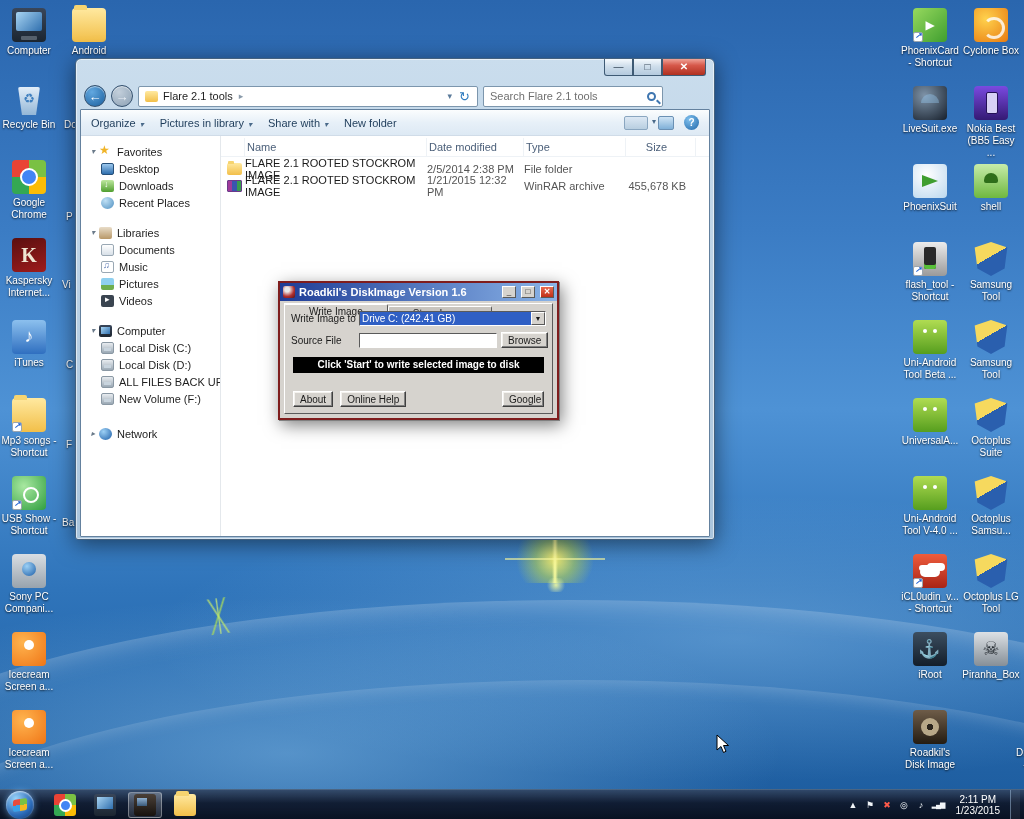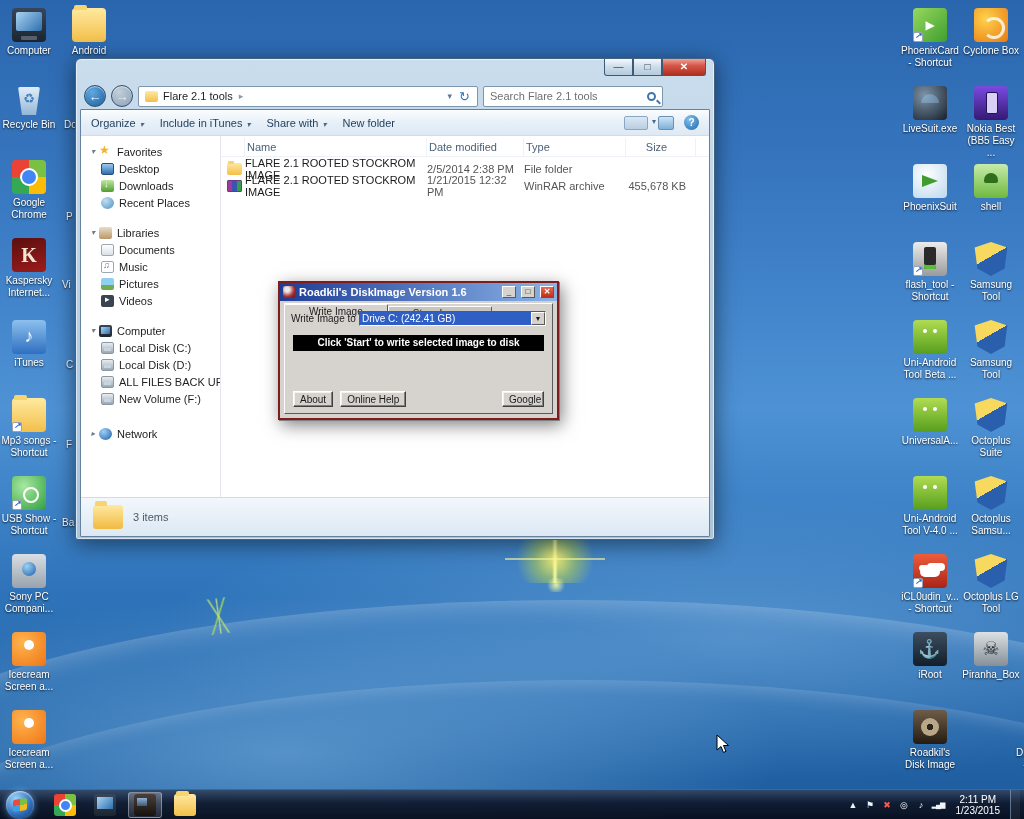--- a/index.html
+++ b/index.html
@@ -390,21 +390,21 @@
       <span class="addr-refresh">↻</span>
     </div>
     <div class="searchbox">
       <span class="ph">Search Flare 2.1 tools</span>
       <span class="mag"></span>
     </div>
   </div>
   <div class="x-frame">
     <div class="x-toolbar">
       <span class="tbtn"><span>Organize</span><i class="dd"></i></span>
-      <span class="tbtn"><span>Include in iTunes</span><i class="dd"></i></span>
+      <span class="tbtn"><span>Pictures in library</span><i class="dd"></i></span>
       <span class="tbtn"><span>Share with</span><i class="dd"></i></span>
       <span class="tbtn"><span>New folder</span></span>
       <span class="tb-right">
         <span class="viewbtn"></span>
         <span class="prevbtn"></span>
         <span class="helpbtn">?</span>
       </span>
     </div>
     <div class="x-body">
       <div class="x-side">
@@ -498,24 +498,20 @@
         </div>
         <div class="frow">
           <span class="fic fic-rar"></span>
           <span>FLARE 2.1 ROOTED STOCKROM IMAGE</span>
           <span class="fmeta">1/21/2015 12:32 PM</span>
           <span class="fmeta">WinRAR archive</span>
           <span class="fmeta fsize">455,678 KB</span>
         </div>
       </div>
     </div>
-    <div class="x-status">
-      <div class="bigfolder"></div>
-      <span class="statustxt">3 items</span>
-    </div>
   </div>
 </div>
 
 <div id="dlg">
   <div class="d-title">
     <i class="d-ico"></i>
     <span class="d-titletxt">Roadkil's DiskImage Version 1.6</span>
     <i class="db">_</i>
     <i class="db">□</i>
     <i class="db cls">✕</i>
@@ -524,20 +520,25 @@
     <span class="d-tab">Write Image</span>
     <span class="d-tab off">Store Image</span>
   </div>
   <div class="d-page">
     <div class="d-row">
       <label>Write Image to</label>
       <div class="combo">
         <span class="combo-val">Drive C: (242.41 GB)</span>
         <i class="combo-btn">▼</i>
       </div>
+    </div>
+    <div class="d-row">
+      <label>Source File</label>
+      <input class="d-input" type="text" value="" style="">
+      <button class="d-btn browse">Browse</button>
     </div>
     <div class="d-banner">Click 'Start' to write selected image to disk</div>
     <div class="d-actions">
       <button class="d-btn">About</button>
       <button class="d-btn">Online Help</button>
       <button class="d-btn start">Google</button>
     </div>
   </div>
 </div>
 

